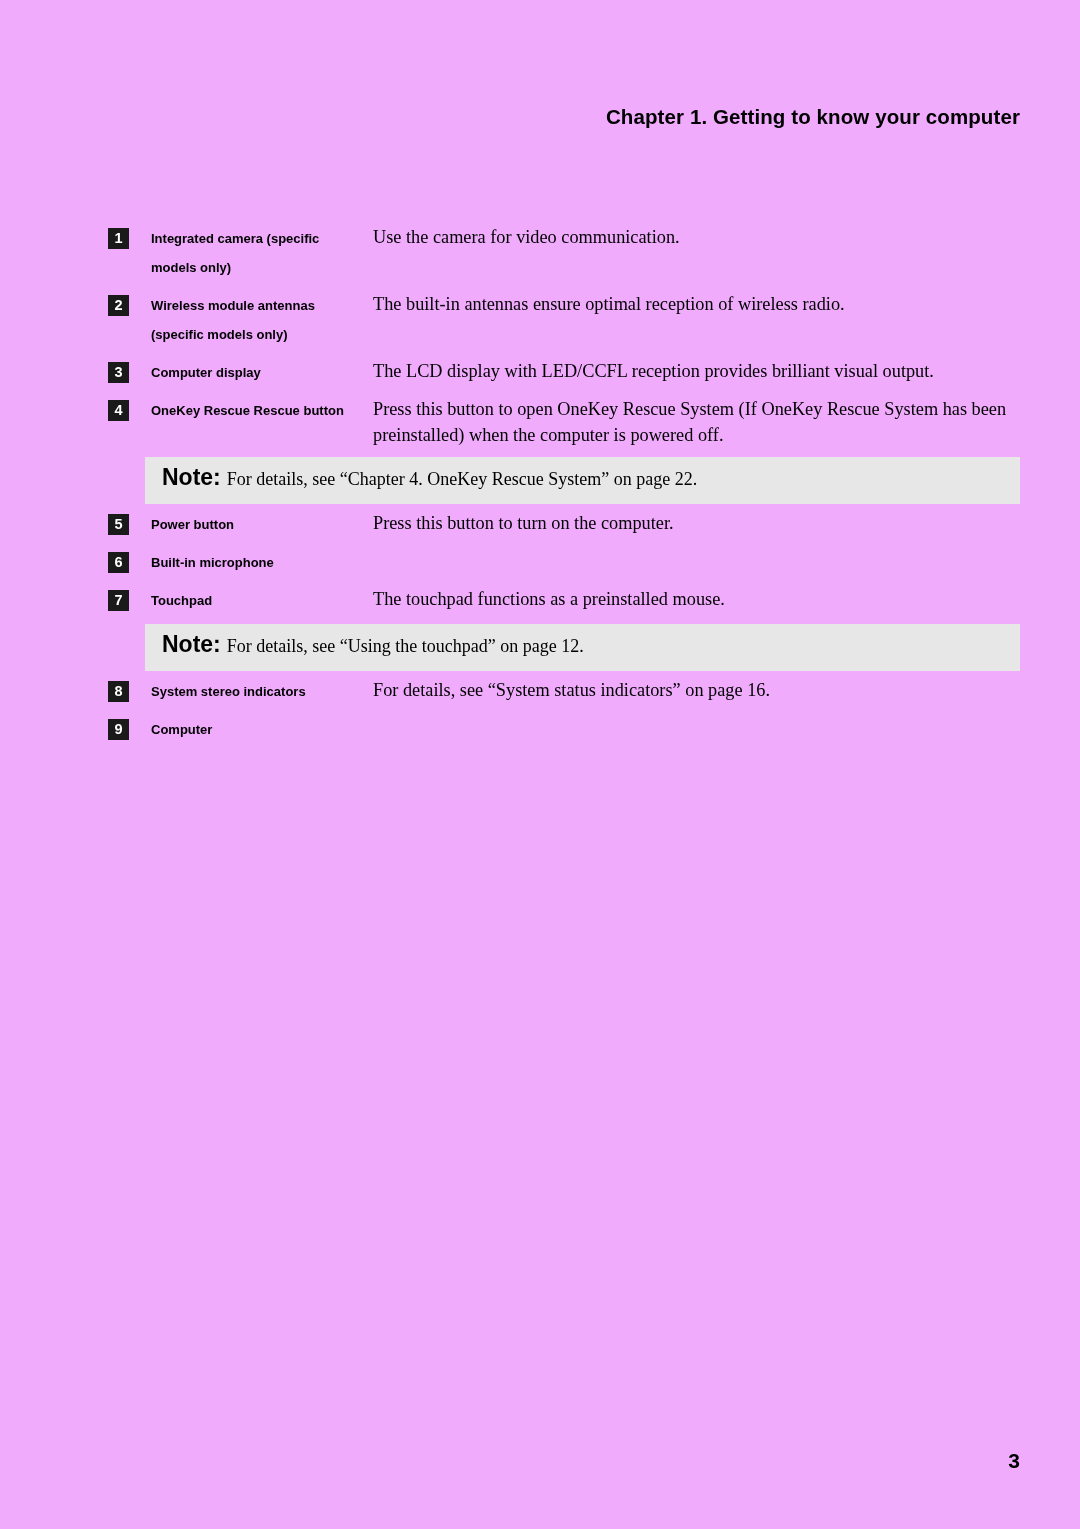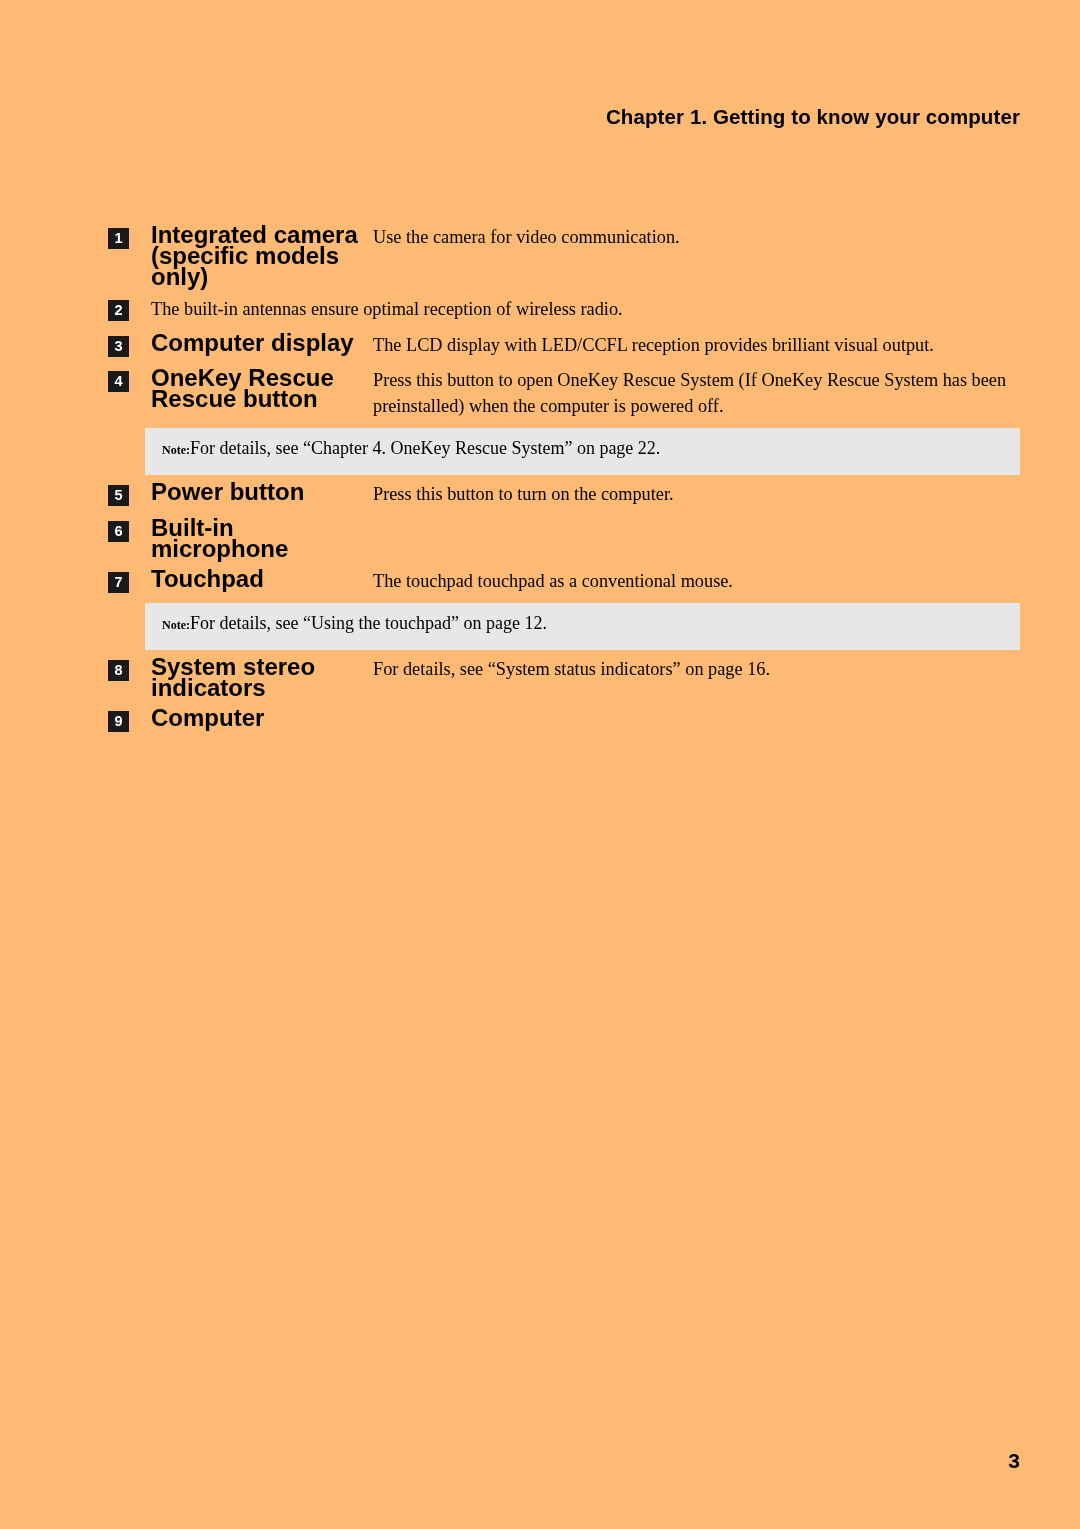--- a/index.html
+++ b/index.html
@@ -11,21 +11,21 @@
     width: 1080px;
     height: 1529px;
     position: relative;
     font-family: "Liberation Serif", serif;
     -webkit-font-smoothing: antialiased;
   }
 
   .page {
     position: absolute;
     inset: 0;
-    background: #fdba74;
+    background: #f0abfc;
   }
 
   
   .page-header {
     position: absolute;
     top: 105px;
     left: 60px;
     right: 60px;
     text-align: right;
     font-family: "Liberation Sans", sans-serif;
@@ -66,22 +66,22 @@
     font-size: 14.5px;
     line-height: 21px;
     text-align: center;
   }
 
   .label-cell {
     width: 222px;
     flex: 0 0 222px;
     font-family: "Liberation Sans", sans-serif;
     font-weight: bold;
-    font-size: 24px;
-    line-height: 21px;
+    font-size: 13px;
+    line-height: 29px;
     color: #000000;
     padding-right: 8px;
     box-sizing: border-box;
   }
 
   .desc-cell {
     flex: 1 1 auto;
     font-family: "Liberation Serif", serif;
     font-size: 18.3px;
     line-height: 25.5px;
@@ -93,23 +93,24 @@
   .note-bar {
     margin: 4px 0 6px 37px;
     background: #e7e7e7;
     padding: 9px 0 13px 17px;
     font-family: "Liberation Serif", serif;
     font-size: 18px;
     line-height: 23px;
     color: #000000;
   }
   .note-label {
-    font-family: Liberation Serif, serif;
-    font-weight: bold;
-    font-size: 12px;
+    font-family: Liberation Sans, sans-serif;
+    font-weight: bold;
+    font-size: 23px;
+    margin-right: 6px;
   }
 
   
   .page-number {
     position: absolute;
     left: 60px;
     right: 60px;
     top: 1449px;
     text-align: right;
     font-family: "Liberation Sans", sans-serif;
@@ -132,20 +133,21 @@
         <span class="badge">1</span>
       </div>
       <div class="label-cell">Integrated camera (specific models only)</div>
       <div class="desc-cell">Use the camera for video communication.</div>
     </div>
 
     <div class="spec-row">
       <div class="badge-cell">
         <span class="badge">2</span>
       </div>
+      <div class="label-cell">Wireless module antennas (specific models only)</div>
       <div class="desc-cell">The built-in antennas ensure optimal reception of wireless radio.</div>
     </div>
 
     <div class="spec-row">
       <div class="badge-cell">
         <span class="badge">3</span>
       </div>
       <div class="label-cell">Computer display</div>
       <div class="desc-cell">The LCD display with LED/CCFL reception provides brilliant visual output.</div>
     </div>
@@ -175,21 +177,21 @@
         <span class="badge">6</span>
       </div>
       <div class="label-cell">Built-in microphone</div>
     </div>
 
     <div class="spec-row">
       <div class="badge-cell">
         <span class="badge">7</span>
       </div>
       <div class="label-cell">Touchpad</div>
-      <div class="desc-cell">The touchpad touchpad as a conventional mouse.</div>
+      <div class="desc-cell">The touchpad functions as a preinstalled mouse.</div>
     </div>
 
     <div class="note-bar">
       <span class="note-label">Note:</span><span>For details, see “Using the touchpad” on page 12.</span>
     </div>
 
     <div class="spec-row">
       <div class="badge-cell">
         <span class="badge">8</span>
       </div>

